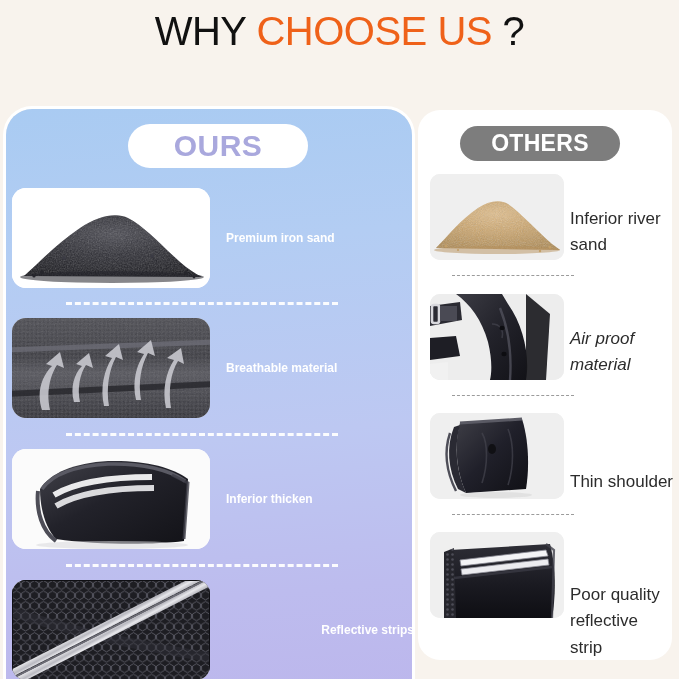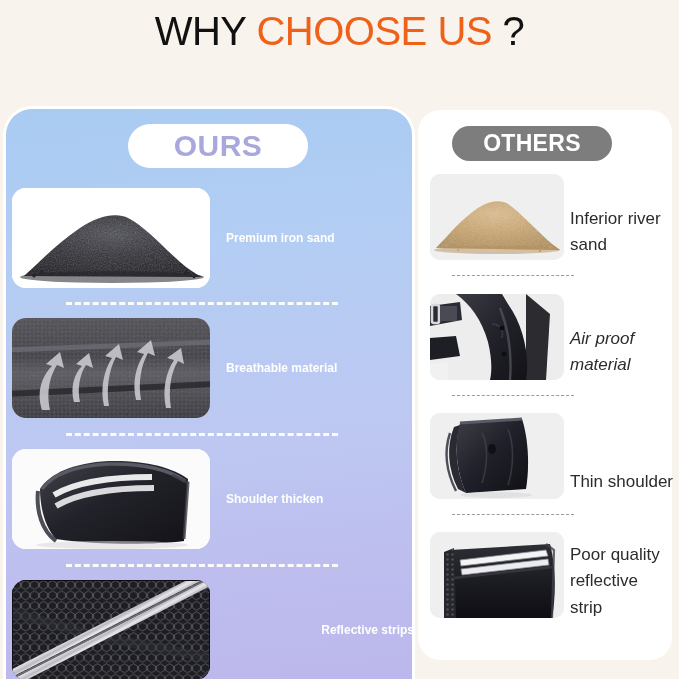--- a/index.html
+++ b/index.html
@@ -92,21 +92,21 @@
   
   #others-panel {
     position: absolute;
     left: 418px; top: 110px;
     width: 254px; height: 550px;
     border-radius: 22px;
     background: #ffffff;
   }
   #others-badge {
     position: absolute;
-    left: 34px; top: 16px;
+    left: 42px; top: 16px;
     width: 160px; height: 35px;
     border-radius: 19px;
     background: #7d7d7d;
     display: flex;
     align-items: center;
     justify-content: center;
   }
   #others-badge-label {
     font-size: 23px;
     font-weight: bold;
@@ -234,21 +234,21 @@
       </defs>
       <path d="M28 40 C38 24 62 14 96 12 C132 11 160 18 176 30 L172 92 C140 96 86 96 44 90 C34 80 28 60 28 40 Z" fill="url(#padG)"></path>
       <path d="M30 40 C40 26 62 17 96 15 C130 14 158 21 173 32" fill="none" stroke="#5a5a64" stroke-width="3.5"></path>
       <path d="M42 46 C62 34 96 28 140 28" fill="none" stroke="#f4f4f6" stroke-width="6" opacity="0.95"></path>
       <path d="M44 57 C64 45 98 39 142 39" fill="none" stroke="#e9e9ec" stroke-width="6" opacity="0.92"></path>
       <path d="M26 42 C24 62 30 82 44 92" fill="none" stroke="#4d4d57" stroke-width="4"></path>
       <path d="M160 26 L176 34 L172 90" fill="none" stroke="#3e3e48" stroke-width="3" opacity="0.8"></path>
       <ellipse cx="100" cy="96" rx="76" ry="4" fill="#d8d8dc" opacity="0.55"></ellipse>
     </svg>
   </div>
-  <div class="ours-label nowrap" style="top:383px;">Shoulder thicken</div>
+  <div class="ours-label nowrap" style="top:383px;">Inferior thicken</div>
   <div class="ours-sep" style="top:455px;"></div>
 
   <div class="ours-thumb" style="top:471px;">
     <svg class="art" viewBox="0 0 198 100" preserveAspectRatio="none">
       <defs>
         <pattern id="honey" width="9" height="10.4" patternUnits="userSpaceOnUse">
           <rect width="9" height="10.4" fill="#1d1d22"></rect>
           <path d="M4.5 0.6 L8.4 2.8 L8.4 7.2 L4.5 9.4 L0.6 7.2 L0.6 2.8 Z" fill="none" stroke="#5e5e68" stroke-width="0.85"></path>
         </pattern>
         <linearGradient id="refl" x1="0" y1="0" x2="1" y2="1">
@@ -372,14 +372,14 @@
       <g>
         <path d="M30 28 L116 18 L118 24 L31 34 Z" fill="#f4f4f6"></path>
         <path d="M31 37 L118 27 L119 33 L32 43 Z" fill="#ececf0"></path>
         <path d="M30 28 L116 18 L118 24 L31 34 Z" fill="none" stroke="#8c8c96" stroke-width="0.8"></path>
         <path d="M31 37 L118 27 L119 33 L32 43 Z" fill="none" stroke="#8c8c96" stroke-width="0.8"></path>
       </g>
       <path d="M24 46 L122 35" fill="none" stroke="#3a3a44" stroke-width="2.4" opacity="0.8"></path>
       <path d="M116 12 L124 18 L122 86" fill="none" stroke="#41414b" stroke-width="2.2" opacity="0.8"></path>
     </svg>
   </div>
-  <div class="others-label" style="top:432px;">Poor quality reflective strip</div>
+  <div class="others-label" style="top:472px;">Poor quality reflective strip</div>
 </div>
 
 </body></html>

